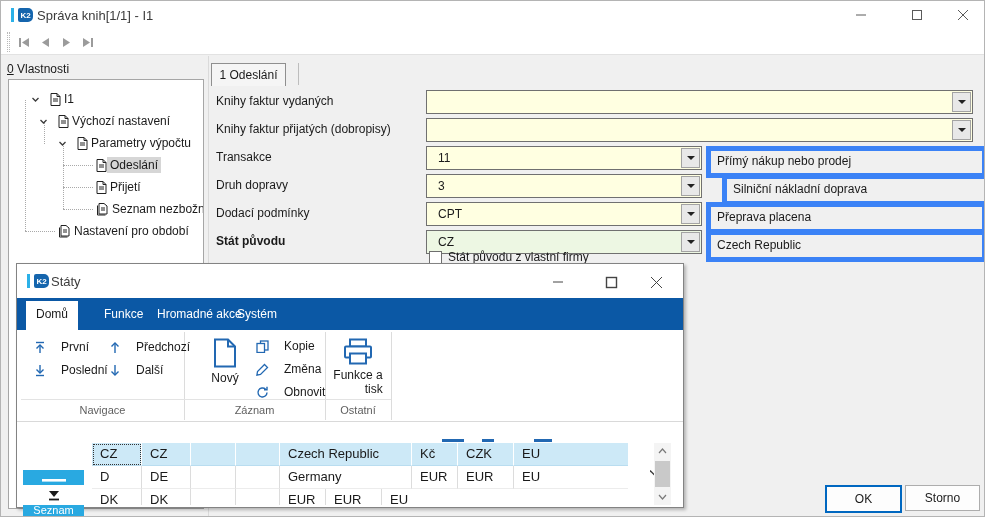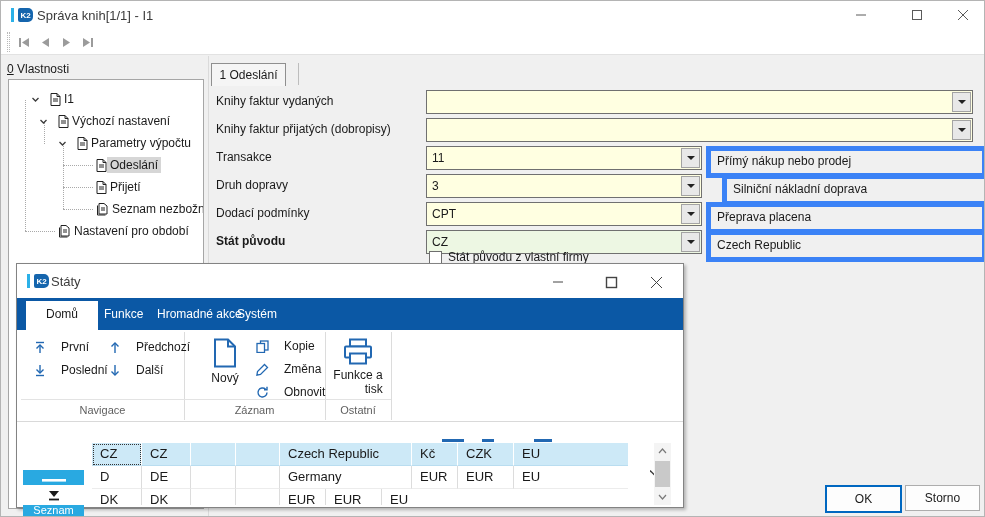--- a/index.html
+++ b/index.html
@@ -26,21 +26,21 @@
   .trow .sel{background:#d6d6d6;}
   .dotv{position:absolute;width:0;border-left:1px dotted #a9a9a9;}
   .doth{position:absolute;height:0;border-top:1px dotted #a9a9a9;}
   
   .tab{left:210px;top:62px;width:75px;height:23px;background:#f5f5f5;border:1px solid #8f8f8f;border-bottom:none;
        display:flex;align-items:center;justify-content:center;}
   .tabdiv{left:297px;top:62px;width:1px;height:22px;background:#bdbdbd;}
   .flabel{position:absolute;left:215px;height:22px;line-height:22px;}
   .combo{position:absolute;height:22px;background:#ffffe1;border:1px solid #707070;display:flex;align-items:center;}
   .combo.green{background:#edf7e3;}
-  .combo .val{flex:1;padding-left:5px;}
+  .combo .val{flex:1;padding-left:11px;}
   .combo-btn{width:17px;height:18px;margin-right:1px;background:#e8e8e8;border:1px solid #a3a3a3;
              display:flex;align-items:center;justify-content:center;}
   .tri-d{width:0;height:0;border-left:4px solid transparent;border-right:4px solid transparent;border-top:4px solid #222;}
   .descbox{position:absolute;height:22px;background:#f0f0f0;border:5px solid #3b82f6;line-height:20px;padding-left:6px;}
   .checkbox{left:428px;top:250px;width:13px;height:13px;background:#fff;border:1px solid #6e6e6e;}
   .cblabel{left:447px;top:249px;line-height:15px;}
   .vsep{left:207px;top:55px;width:1px;height:462px;background:#dadada;}
   
   .btn{position:absolute;width:73px;height:24px;background:#fdfdfd;border:1px solid #adadad;
        display:flex;align-items:center;justify-content:center;font-size:12px;}
@@ -305,21 +305,21 @@
           </svg>
       </div>
       <div class="abs pwinbtn" style="left:625px;top:6px;">
         <svg width="13" height="13" viewBox="0 0 13 13">
             <path d="M1 1l11 11M12 1L1 12" stroke="#444"></path>
           </svg>
       </div>
     </div>
 
     <div class="abs ribtabs">
-      <div class="ribtab active" style="left:9px;width:72px;">Domů</div>
+      <div class="ribtab active" style="left:9px;width:52px;">Domů</div>
       <div class="ribtab" style="left:87px;">Funkce</div>
       <div class="ribtab" style="left:140px;">Hromadné akce</div>
       <div class="ribtab" style="left:220px;">Systém</div>
     </div>
 
     <div class="abs ribbon">
 
       <div class="rgroup" style="left:4px;width:163px;">
         <div class="ritem" style="left:13px;top:8px;">
           <svg width="12" height="13" viewBox="0 0 12 13">

